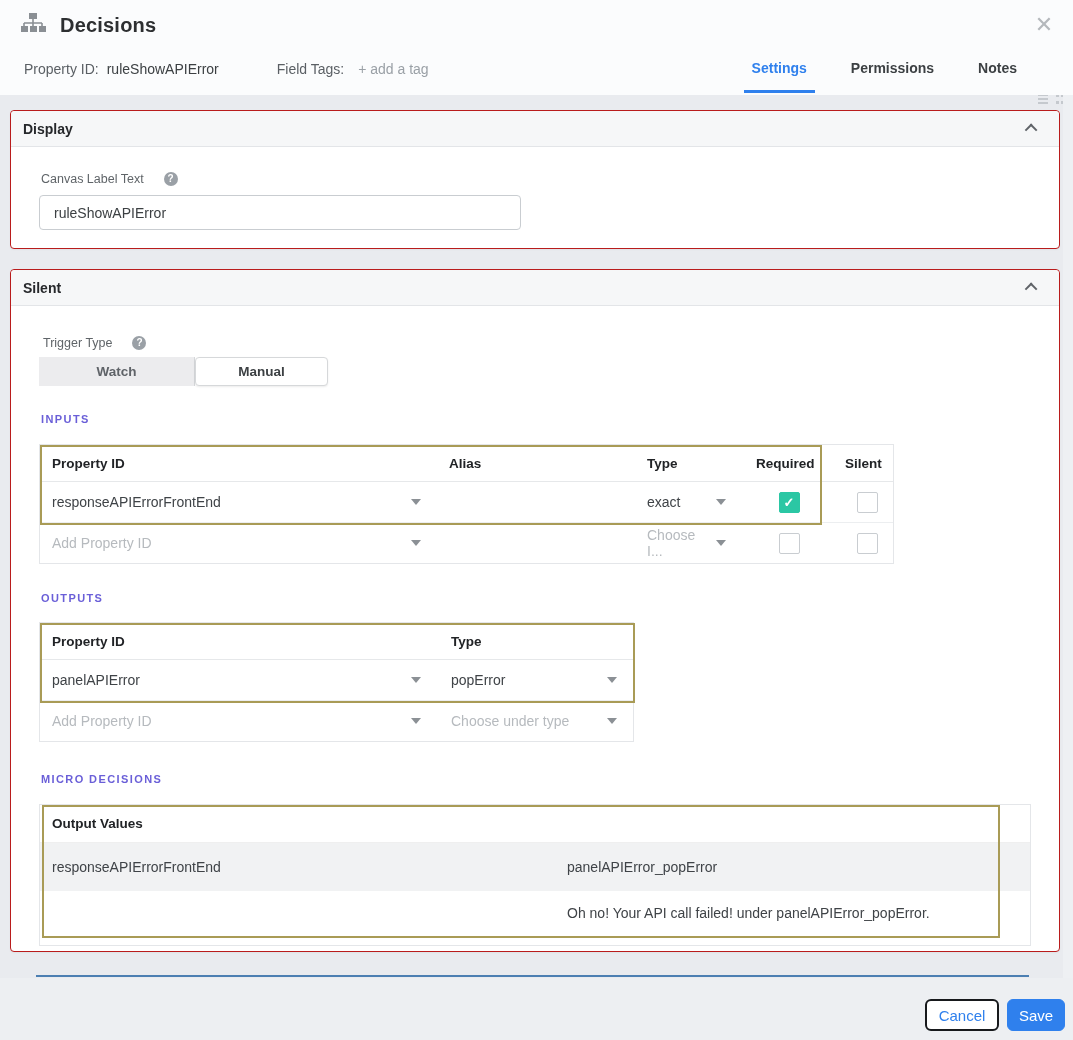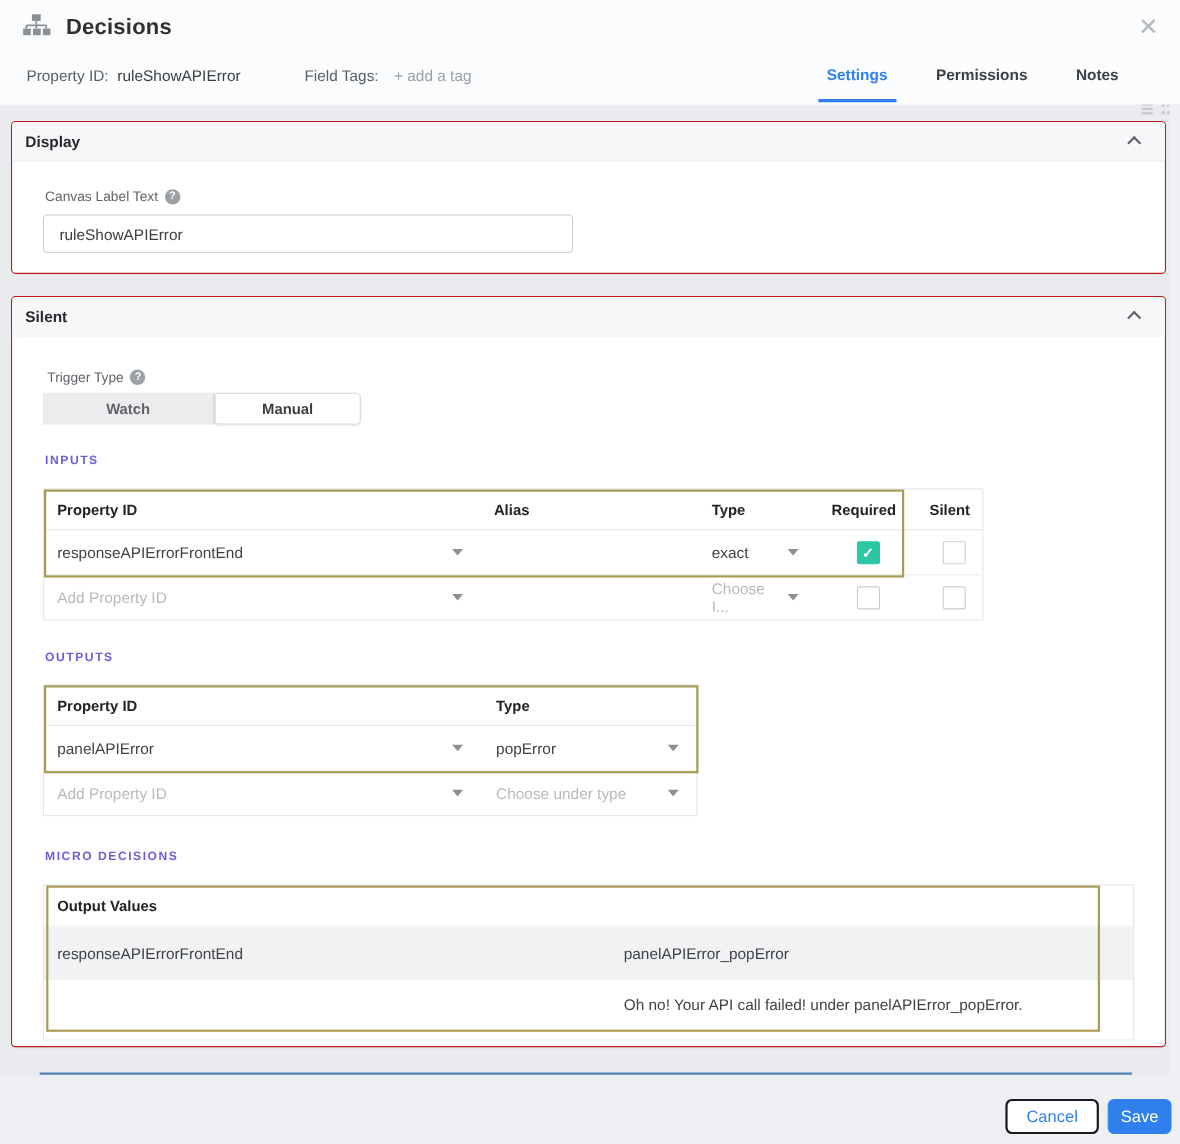--- a/index.html
+++ b/index.html
@@ -32,21 +32,21 @@
 
   
   .card { position:absolute; left:10px; width:1050px; background:#ffffff; border:1px solid #b91c1c; border-radius:4px; box-shadow:0 1px 2px rgba(0,0,0,.04); z-index:2; }
   .card-head { height:36px; background:#f6f7f8; border-bottom:1px solid #e3e5e8; border-radius:4px 4px 0 0; display:flex; align-items:center; justify-content:space-between; padding:0 22px 0 12px; }
   .card-title { font-size:14px; font-weight:700; color:#26282b; }
   .chev-up { width:9px; height:9px; border-left:2px solid #5f6368; border-top:2px solid #5f6368; transform:rotate(45deg) translateY(2px); cursor:pointer; }
 
   .card-display { top:110px; height:139px; }
   .card-actions { top:269px; height:683px; }
 
-  .fld-label { display:flex; align-items:center; gap:6px; font-size:12.5px; color:#5f6468; }
+  .fld-label { display:flex; align-items:center; gap:20px; font-size:12.5px; color:#5f6468; }
   .help-icon { display:inline-block; width:14px; height:14px; border-radius:50%; background:#9aa0a6; color:#fff; font-size:10px; font-weight:700; text-align:center; line-height:14px; cursor:pointer; }
 
   .canvas-label-row { position:absolute; left:30px; top:61px; }
   .canvas-input { position:absolute; left:28px; top:84px; width:482px; height:35px; border:1px solid #c9cdd1; border-radius:4px; padding:0 14px; font-size:14px; color:#3c4043; font-family:"Liberation Sans",sans-serif; background:#fff; }
 
   .trigger-label-row { position:absolute; left:32px; top:66px; }
   .toggle { position:absolute; left:28px; top:87px; display:flex; height:29px; }
   .toggle-seg { width:156px; display:flex; align-items:center; justify-content:center; font-size:13.5px; font-weight:600; cursor:pointer; }
   .toggle-off { background:#ececee; color:#5f6368; border-right:1px solid #d5d7da; }
   .toggle-on { width:133px; background:#fff; color:#3c4043; border:1px solid #d6d8da; border-radius:4px; box-shadow:0 1px 2px rgba(0,0,0,.08); }
@@ -89,21 +89,21 @@
 
   .in-label { top:143px; }
   .out-label { top:322px; }
   .micro-label { top:503px; }
 
   
   .blue-line { position:absolute; left:36px; top:975px; width:993px; height:2px; background:#4c7fb2; z-index:2; }
   .footer { position:absolute; left:0; top:978px; width:1073px; height:62px; background:#edeff2; z-index:3; }
   .footer-btns { position:absolute; right:8px; top:21px; display:flex; gap:8px; }
   .btn { height:32px; border-radius:6px; font-size:15px; font-family:"Liberation Sans",sans-serif; cursor:pointer; }
-  .btn-cancel { width:85px; background:#fff; border:2px solid #17191c; color:#2f80ed; }
+  .btn-cancel { width:74px; background:#fff; border:2px solid #17191c; color:#2f80ed; }
   .btn-save { width:58px; background:#2f80ed; border:1px solid #2f80ed; color:#fff; }
 </style>
 </head>
 <body>
 
 <div class="page">
 
   <div class="modal-header">
     <div class="title-row">
       <span>

